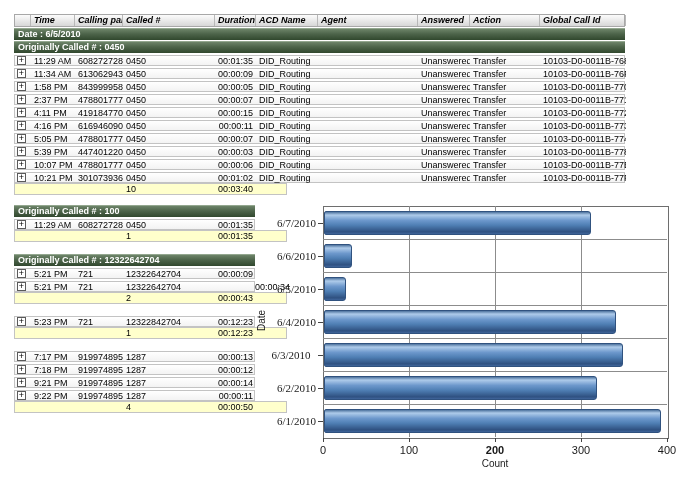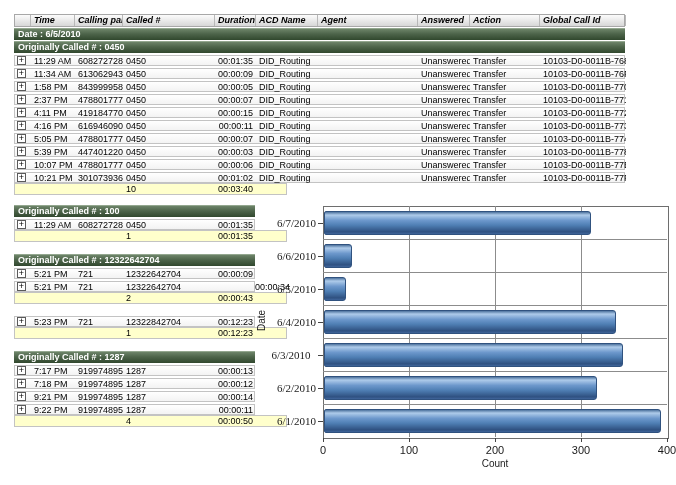--- a/index.html
+++ b/index.html
@@ -283,21 +283,20 @@
           <span class="cell" style="width: 92px;">12322842704</span>
           <span class="cell dur" style="width: 41px;">00:12:23</span>
         </div>
         <div class="summary-row">
           <span class="cell" style="width: 108px;"></span>
           <span class="cell" style="width: 92px;">1</span>
           <span class="cell dur" style="width: 41px;">00:12:23</span>
         </div>
       </div>
       <div class="group">
-        <div class="band">Originally Called # : 1287</div>
         <div class="row">
           <span class="cell expand-cell" style="width: 16px;">
             <span class="expand-btn">+</span>
           </span>
           <span class="cell" style="width: 44px;">7:17 PM</span>
           <span class="cell" style="width: 48px;">9199748952</span>
           <span class="cell" style="width: 92px;">1287</span>
           <span class="cell dur" style="width: 41px;">00:00:13</span>
         </div>
         <div class="row">
@@ -340,21 +339,21 @@
     <div id="gridlayer"></div>
     <div id="ylabel" class="axis-title" style="top:115px;">Date</div>
     <div id="xlabel" class="axis-title" style="top:258px;">Count</div>
   <div class="xtick" style="left: 83px; top: 238px;"></div>
       <div class="xtick-label" style="left: 61px; top: 244px;">0</div>
       <div class="vgrid" style="left: 169px;"></div>
       <div class="xtick" style="left: 169px; top: 238px;"></div>
       <div class="xtick-label" style="left: 147px; top: 244px;">100</div>
       <div class="vgrid" style="left: 255px;"></div>
       <div class="xtick" style="left: 255px; top: 238px;"></div>
-      <div class="xtick-label" style="left: 233px; top: 244px;">200</div>
+      <div class="xtick-label" style="left: 233px; top: 244px; font-weight: bold;">200</div>
       <div class="vgrid" style="left: 341px;"></div>
       <div class="xtick" style="left: 341px; top: 238px;"></div>
       <div class="xtick-label" style="left: 319px; top: 244px;">300</div>
       <div class="xtick" style="left: 427px; top: 238px;"></div>
       <div class="xtick-label" style="left: 405px; top: 244px;">400</div>
       <div class="hgrid" style="top: 39px;"></div>
       <div class="hgrid" style="top: 72px;"></div>
       <div class="hgrid" style="top: 105px;"></div>
       <div class="hgrid" style="top: 138px;"></div>
       <div class="hgrid" style="top: 171px;"></div>

